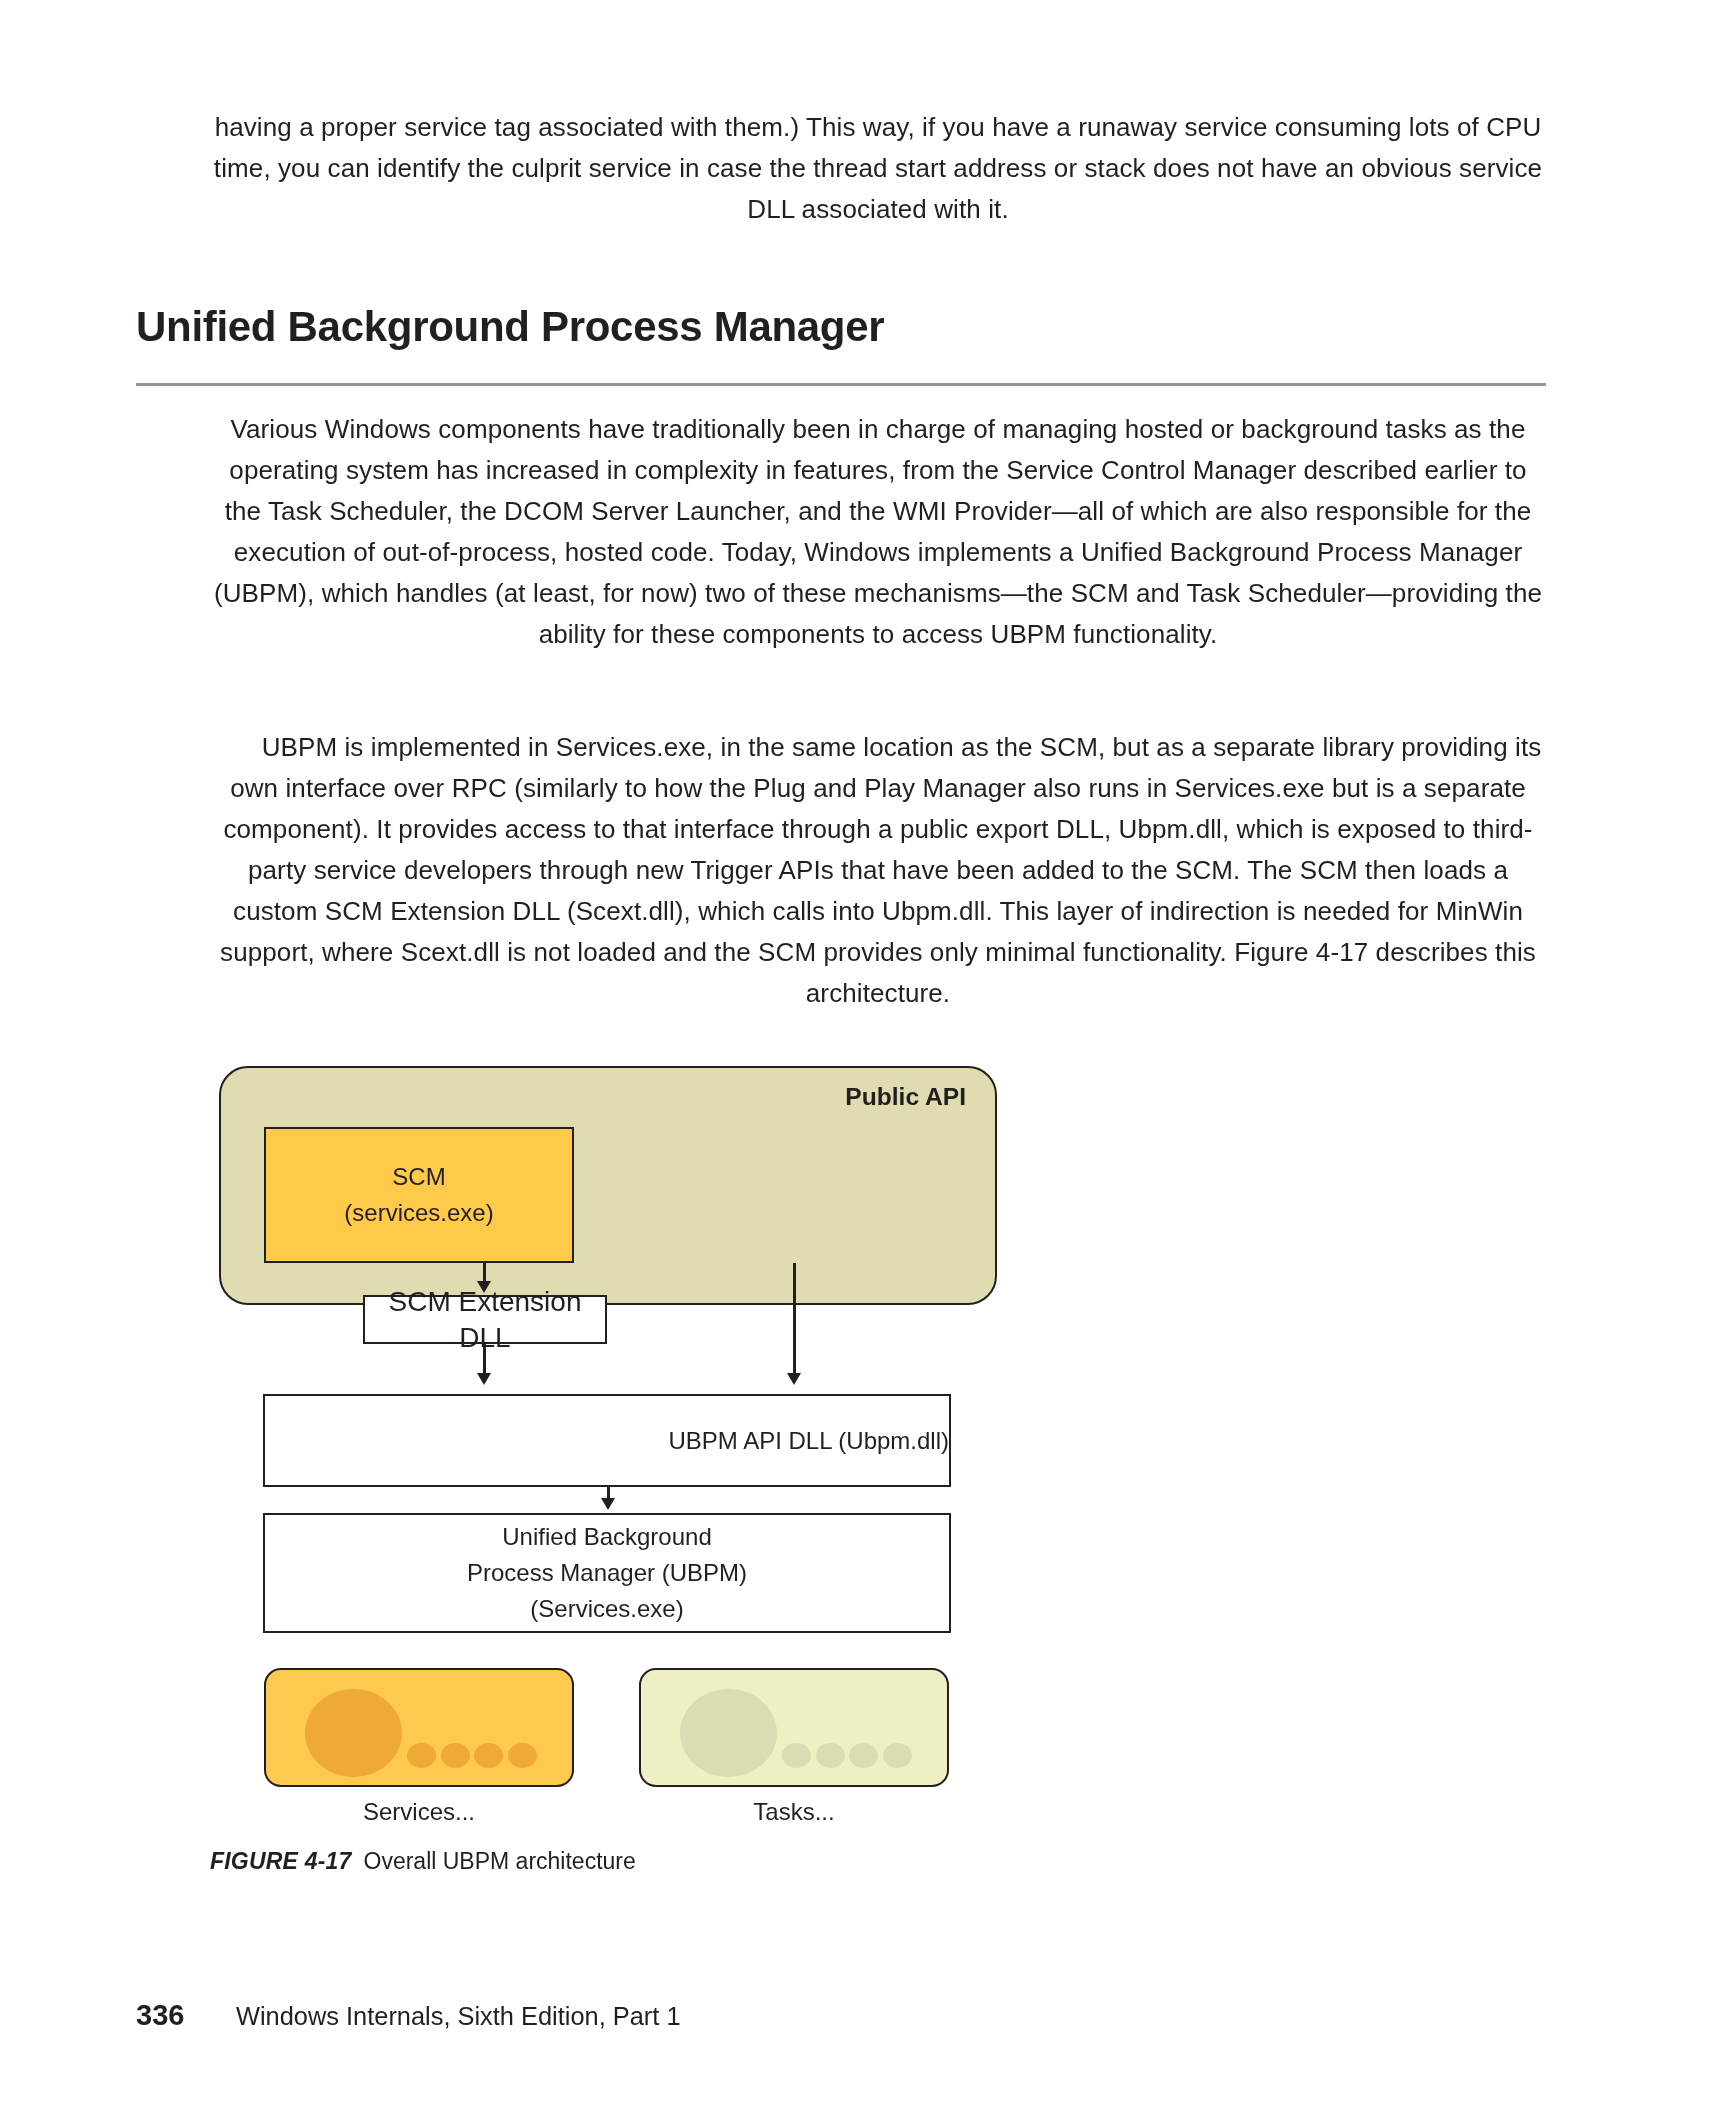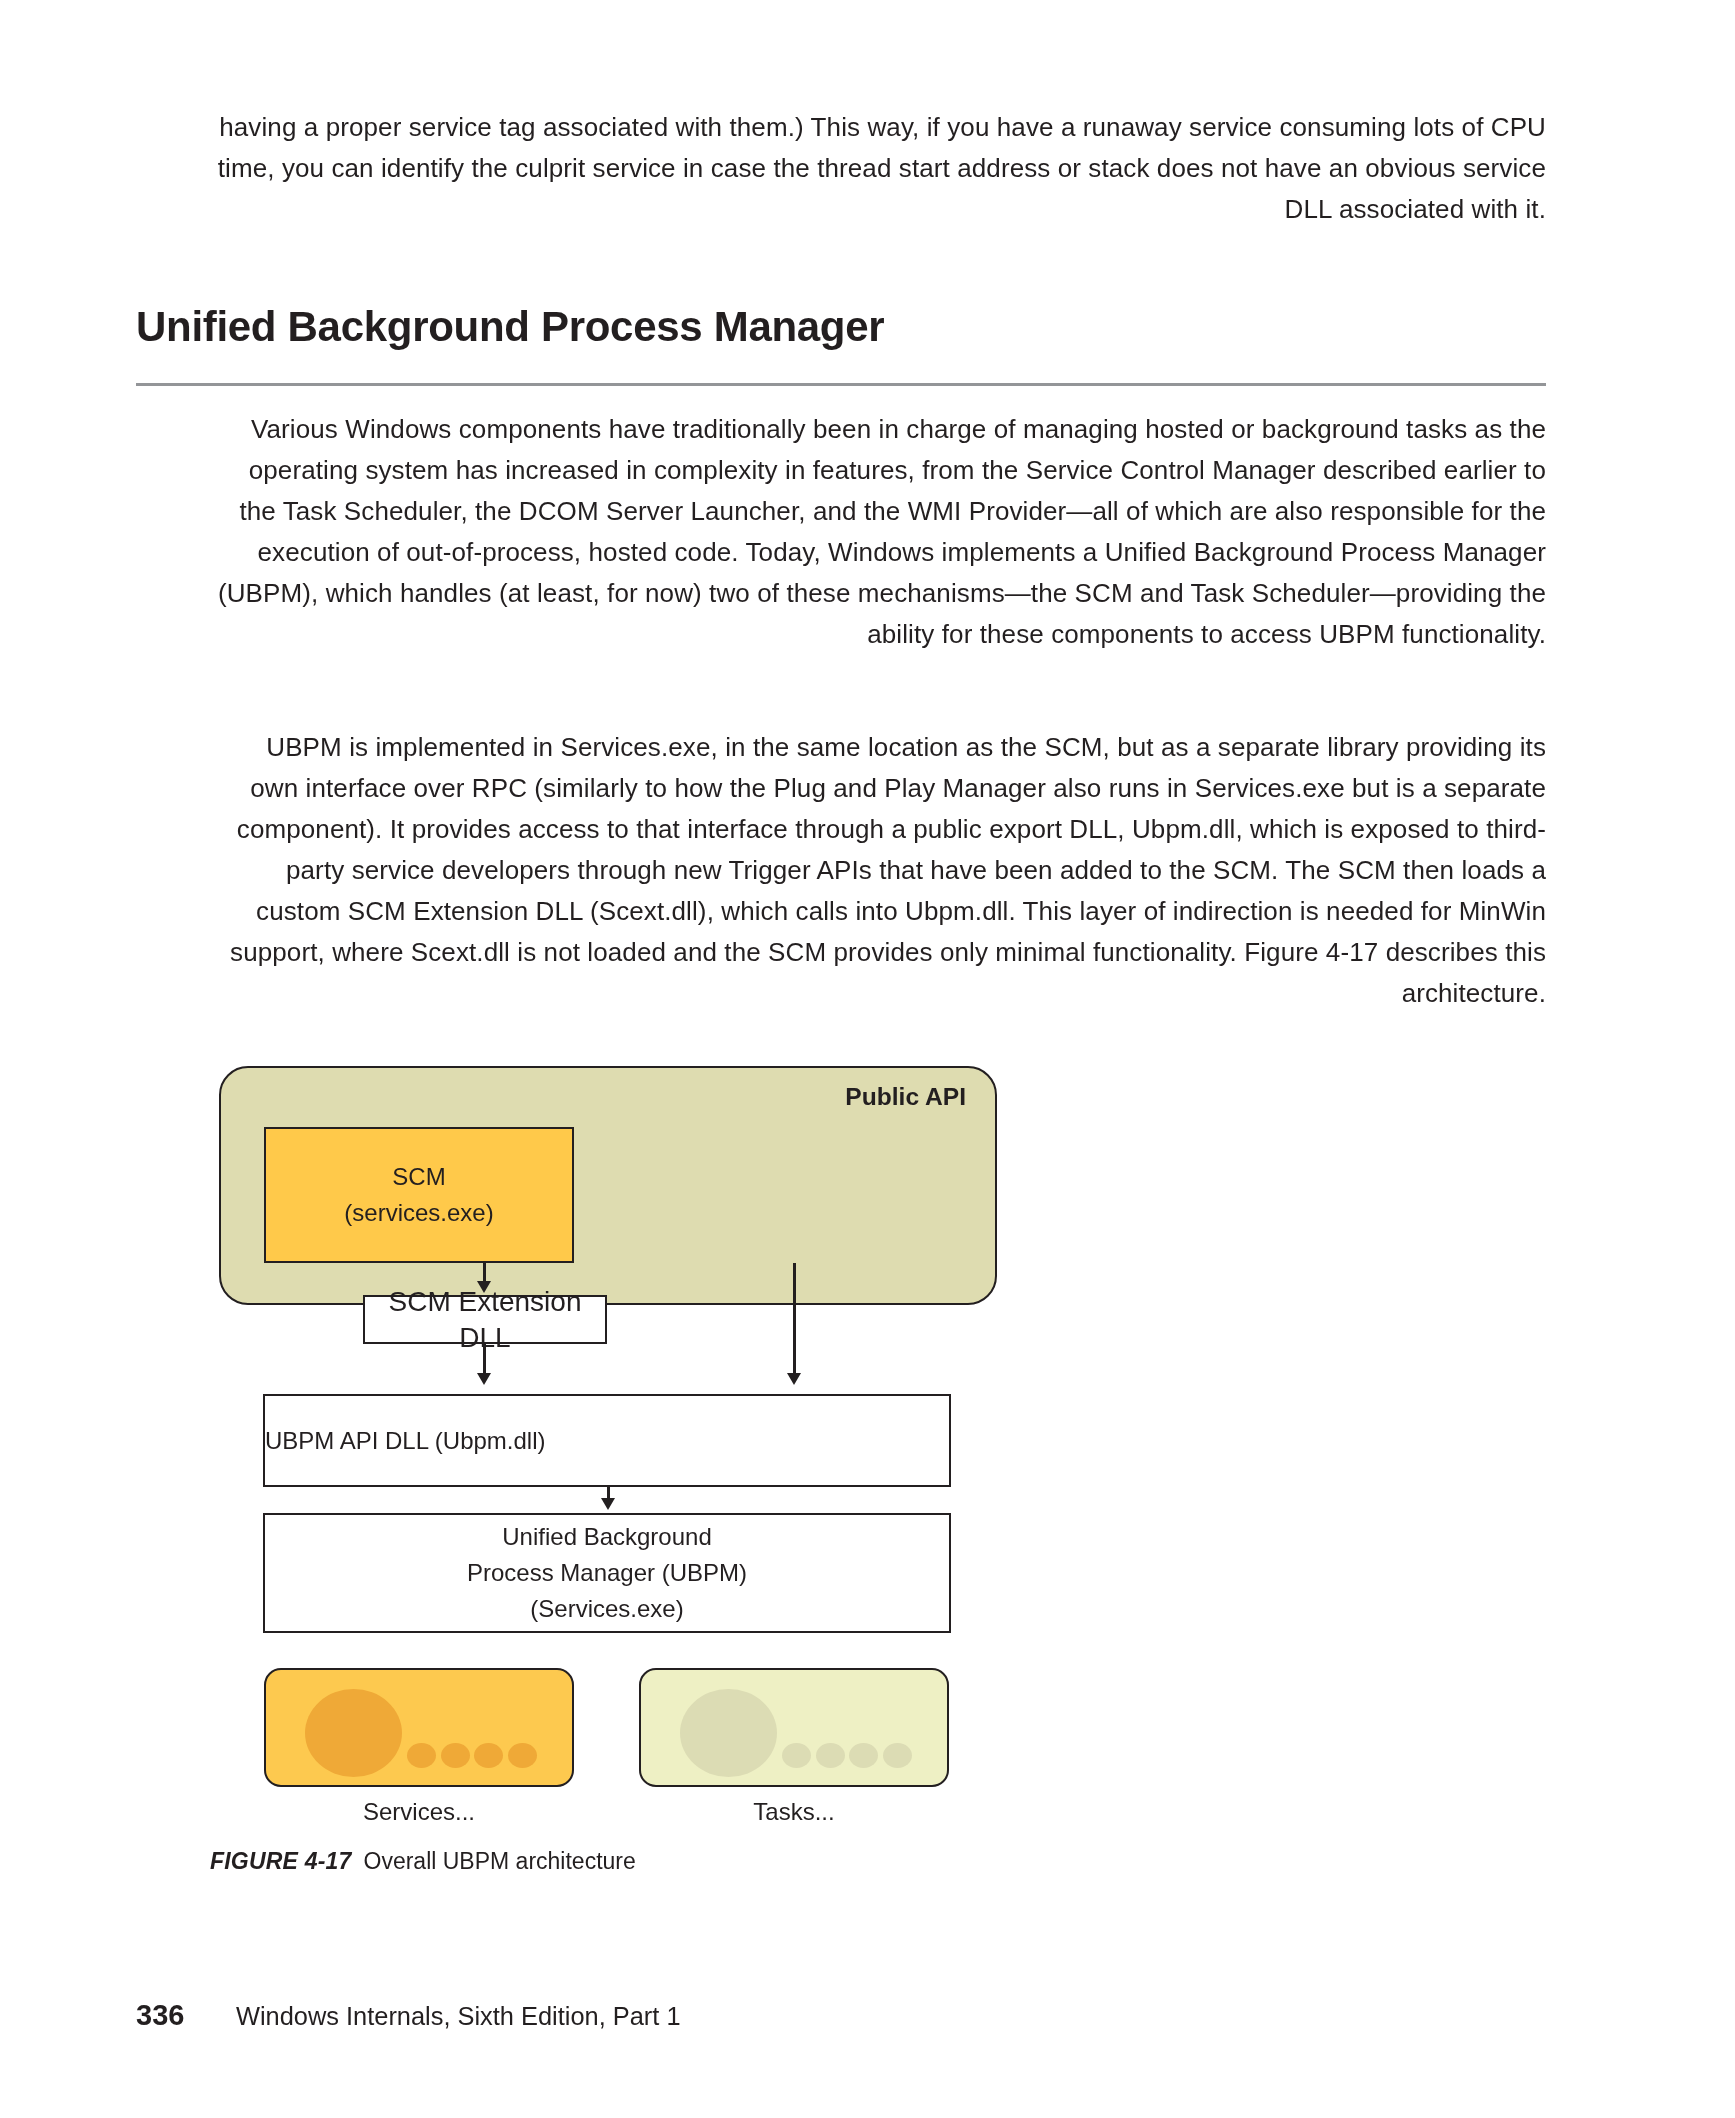--- a/index.html
+++ b/index.html
@@ -27,21 +27,21 @@
     left: 210px;
     width: 1336px;
   }
 
   p.para {
     margin: 0;
     font-size: 26px;
     line-height: 41px;
     letter-spacing: 0.1px;
     color: #231f20;
-    text-align: right;
+    text-align: center;
   }
   p.para.indent { text-indent: 47px; }
 
   .para-1 { top: 107px; }
   .para-2 { top: 409px; }
   .para-3 { top: 727px; }
 
   
   .section-heading {
     position: absolute;
@@ -94,21 +94,21 @@
     color: #231f20;
     white-space: nowrap;
   }
 
   .box {
     position: absolute;
     box-sizing: border-box;
     border: 2.5px solid #231f20;
     display: flex;
     align-items: center;
-    justify-content: flex-start;
+    justify-content: flex-end;
     text-align: center;
     font-size: 24px;
     line-height: 36px;
     color: #231f20;
   }
 
   .scm-box {
     left: 264px;
     top: 1127px;
     width: 310px;

